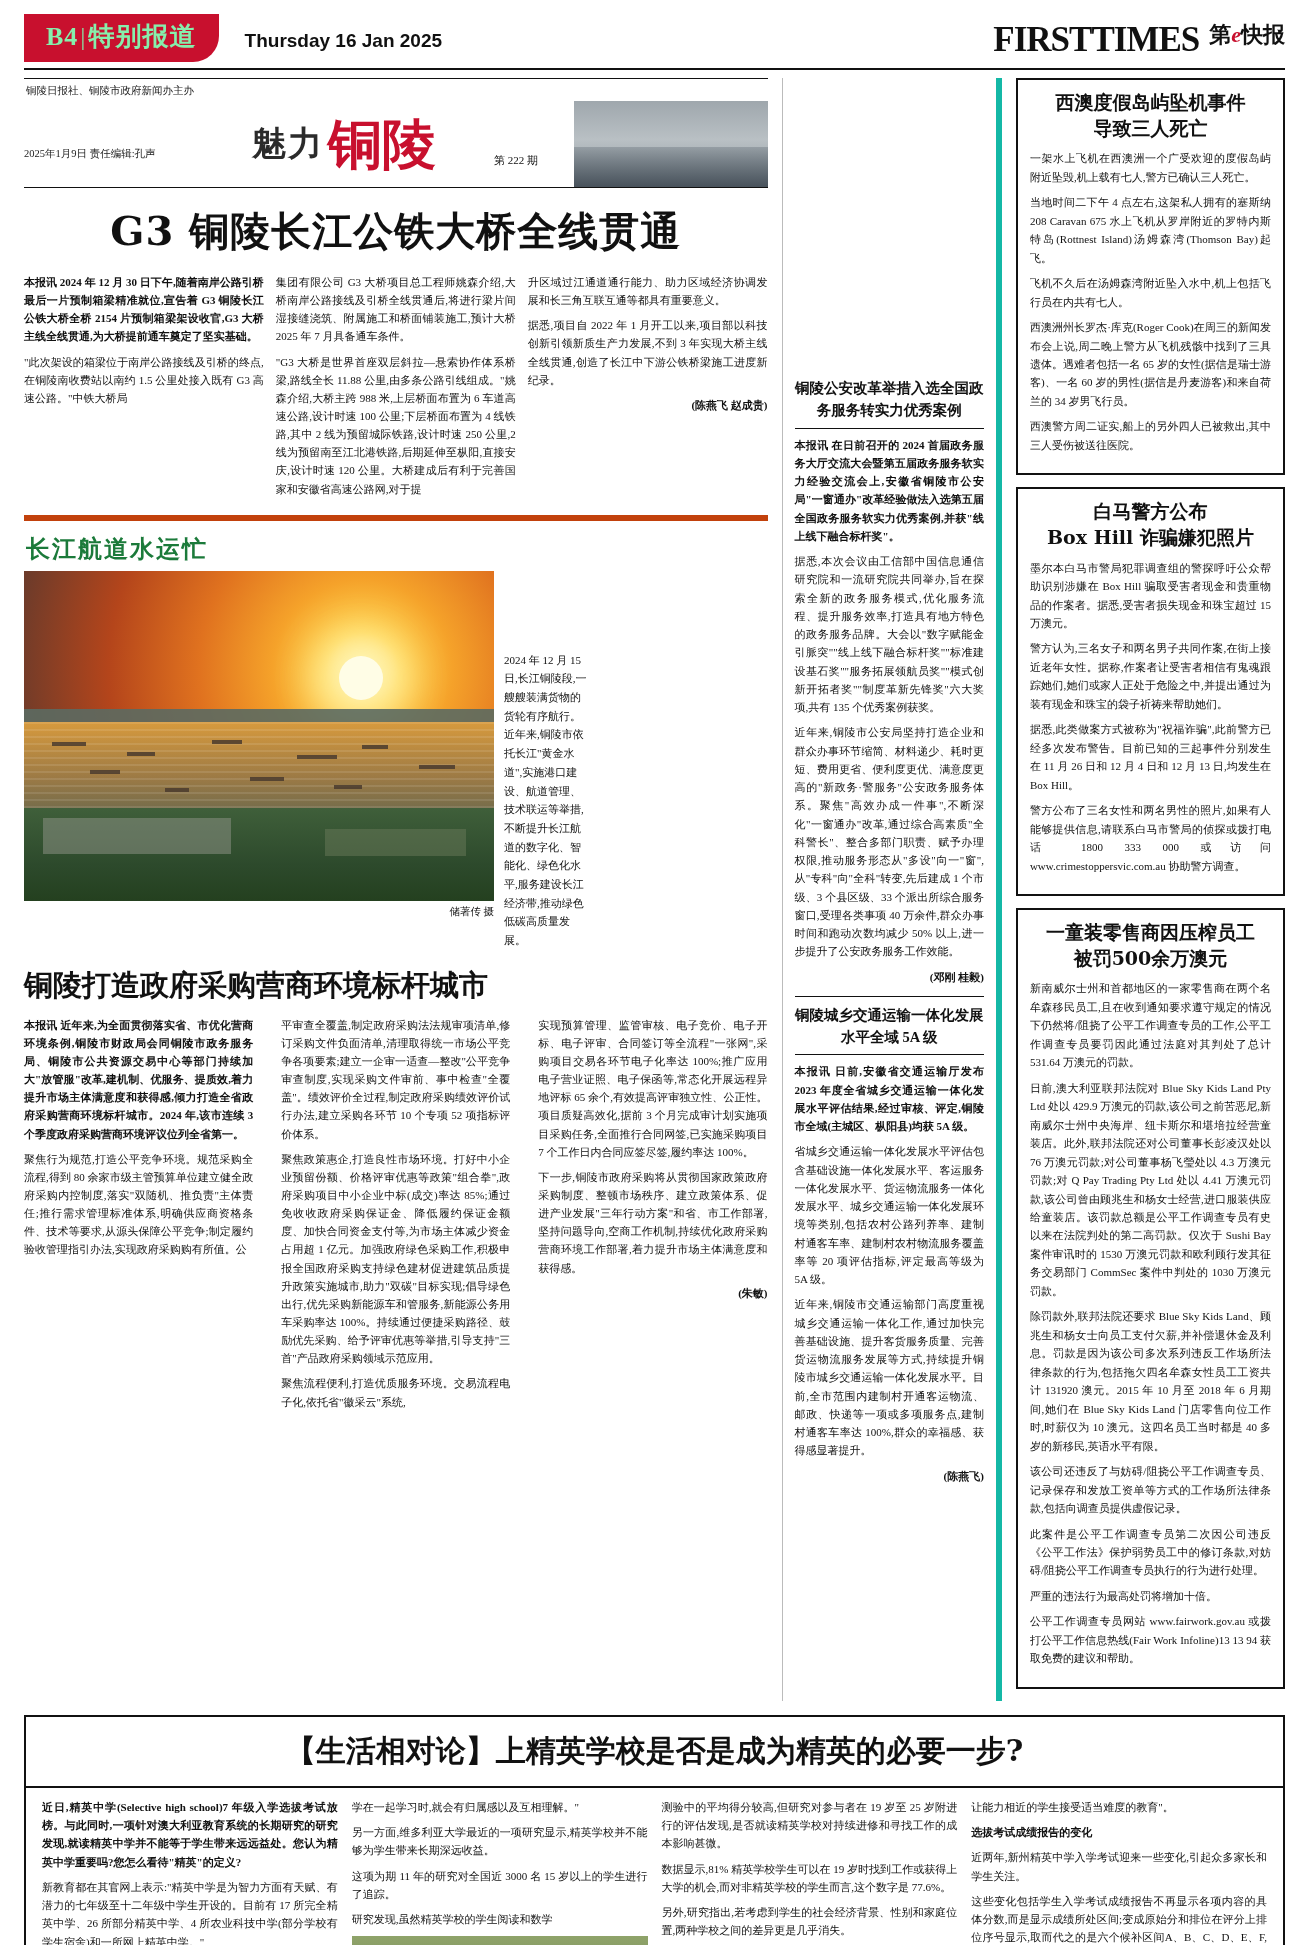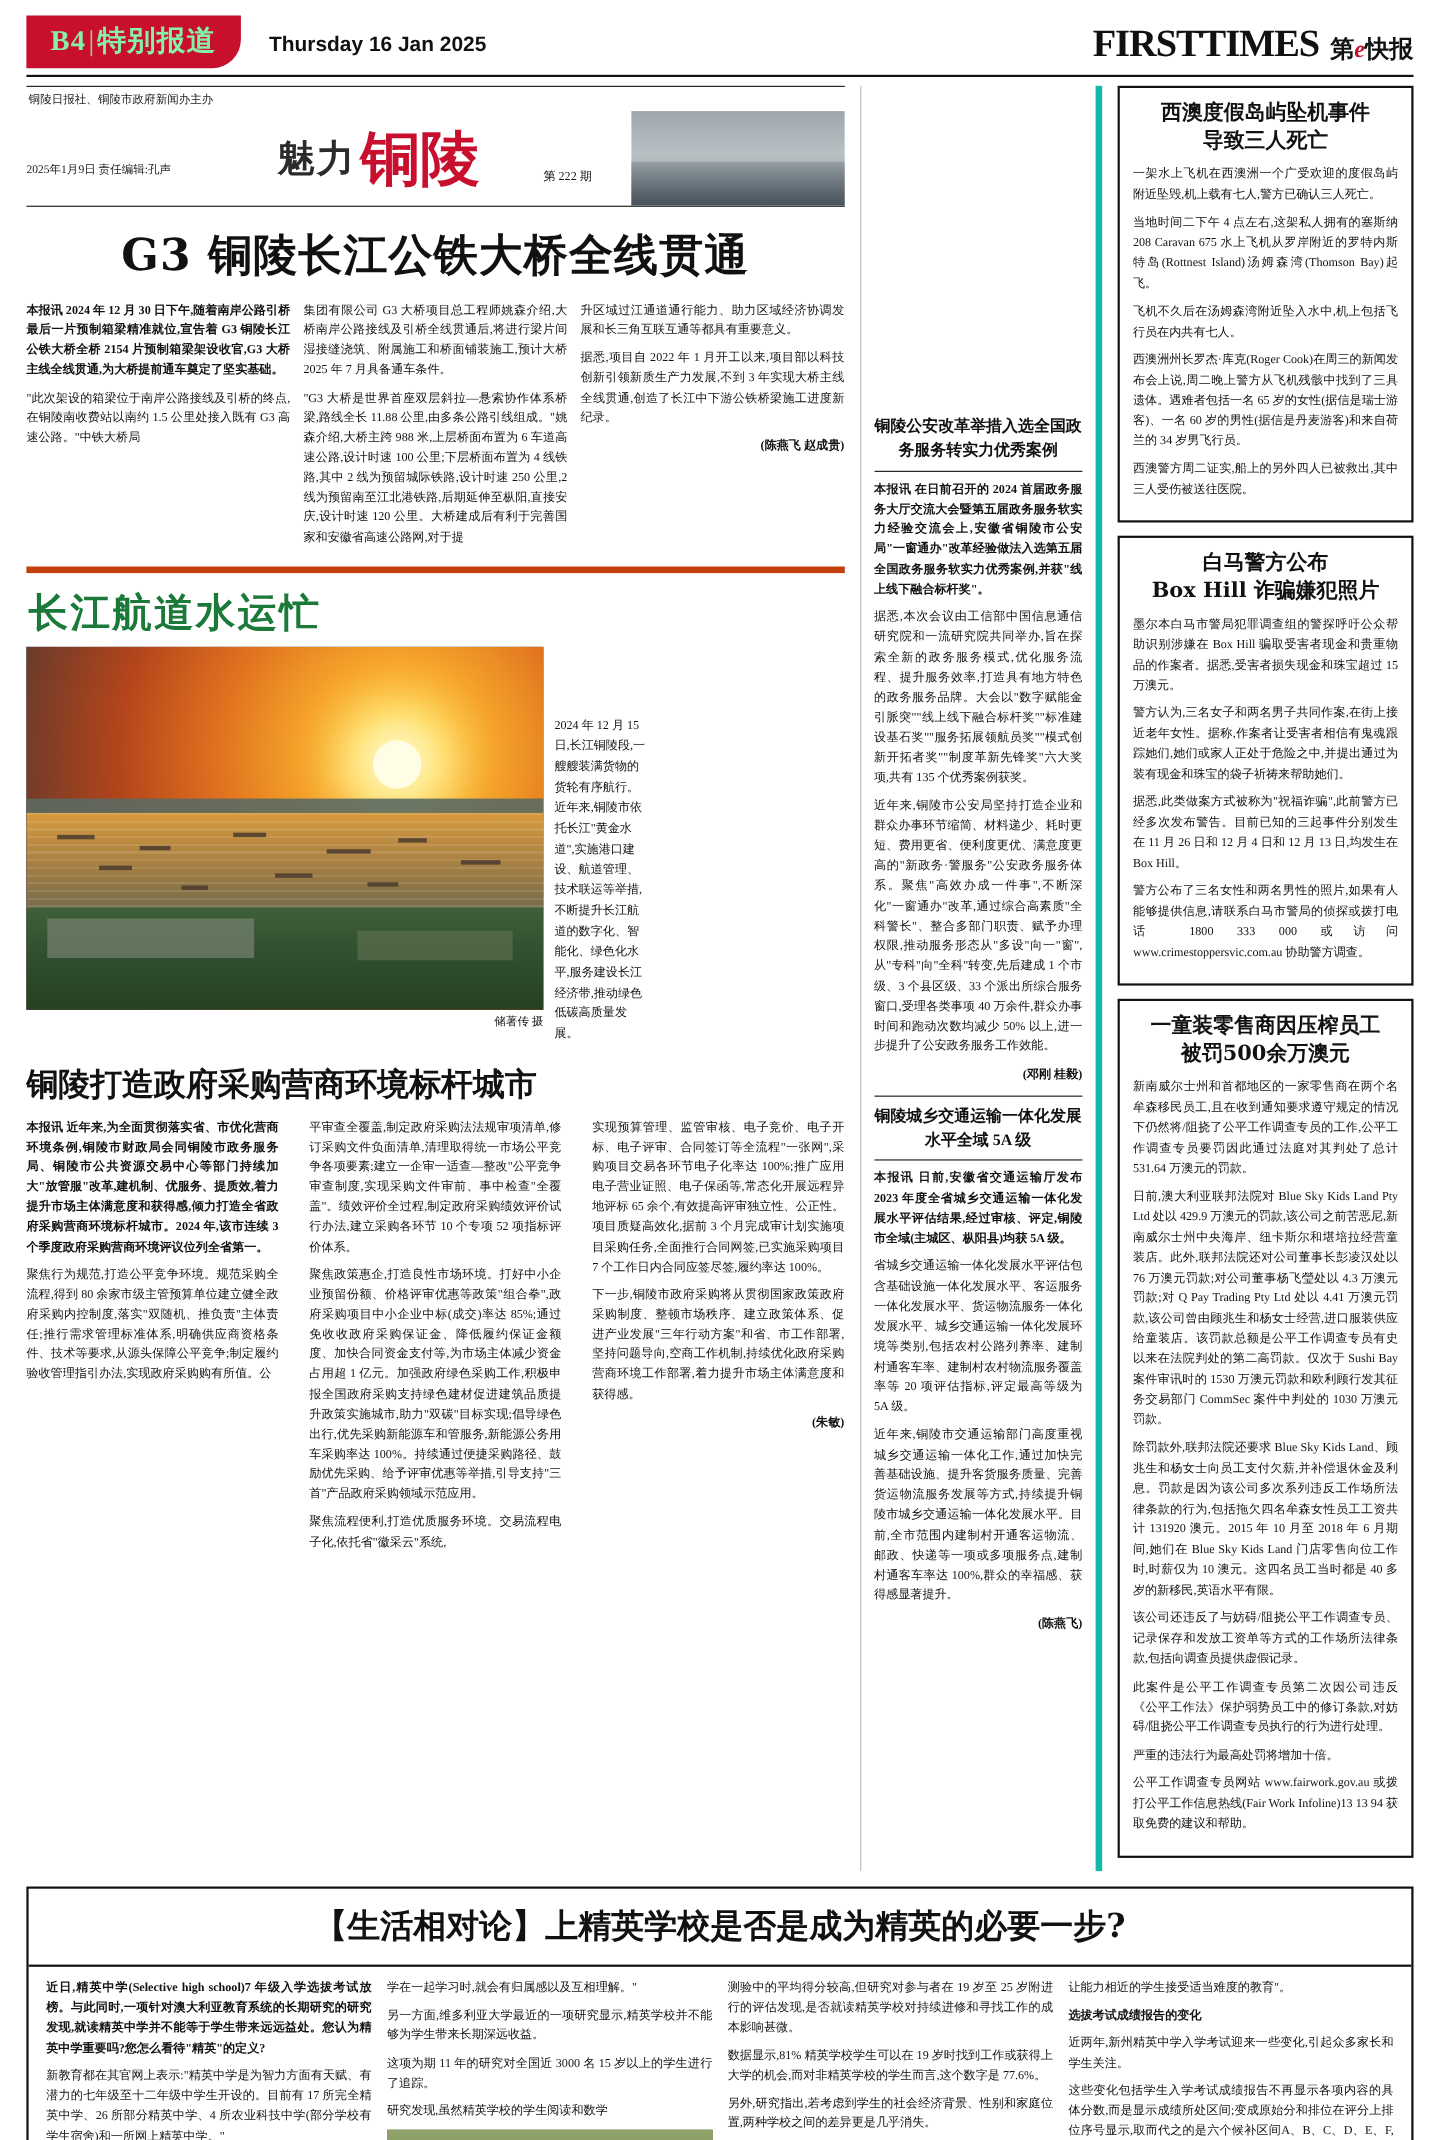--- a/index.html
+++ b/index.html
@@ -4,21 +4,21 @@
 <style>
   html,body{margin:0;padding:0;background:#fff;}
   body{width:1309px;font-family:"Liberation Serif",serif;color:#111;}
   .page{width:1309px;min-height:1945px;position:relative;padding:0;box-sizing:border-box;}
 
   
   .masthead{display:flex;align-items:flex-start;padding:14px 24px 6px 24px;border-bottom:none;}
   .pagetag{background:#c8102e;color:#86efac;font-size:26px;font-weight:bold;padding:10px 22px 12px 22px;border-radius:0 0 26px 0;line-height:1;letter-spacing:1px;}
   .pagetag .sep{font-weight:normal;opacity:.9;margin:0 2px;}
   .mdate{font-family:"Liberation Sans",sans-serif;font-size:19px;font-weight:bold;margin-left:26px;margin-top:16px;}
-  .brand{margin-left:auto;display:flex;align-items:flex-end;gap:10px;margin-top:6px;}
+  .brand{margin-left:auto;display:flex;align-items:flex-start;gap:10px;margin-top:6px;}
   .brand .ft{font-family:"Liberation Serif",serif;font-size:35px;font-weight:bold;letter-spacing:-1px;color:#111;}
   .brand .cn{font-size:22px;font-weight:bold;color:#111;}
   .brand .cn .e{color:#c8102e;font-style:italic;}
 
   .rule{height:2px;background:#111;margin:0 24px;}
 
   
   .body{display:flex;gap:0;padding:8px 24px 0 24px;box-sizing:border-box;}
   .colleft{width:760px;padding-right:14px;box-sizing:border-box;}
   .colmid{width:215px;padding:0 12px;box-sizing:border-box;border-left:1px solid #bbb;}
@@ -39,21 +39,21 @@
   h1.headline{font-size:40px;text-align:center;font-weight:bold;margin:16px 0 14px 0;letter-spacing:1px;font-family:"DejaVu Serif",serif;}
 
   .topcols{display:flex;gap:12px;border-bottom:6px solid #c2410c;padding-bottom:10px;}
   .topcols .c{flex:1;font-size:11px;line-height:1.65;text-align:justify;}
   .topcols .c p{margin:0 0 7px 0;text-indent:0;}
   .lead{font-weight:bold;}
 
   
   .photoblock{margin-top:10px;display:flex;gap:10px;}
   .photowrap{width:470px;}
-  .phototitle{font-size:36px;font-weight:bold;color:#1b7a3a;letter-spacing:2px;margin:2px 0 6px 2px;font-family:"DejaVu Serif",serif;}
+  .phototitle{font-size:24px;font-weight:bold;color:#1b7a3a;letter-spacing:2px;margin:2px 0 6px 2px;font-family:"DejaVu Serif",serif;}
   .photo{width:470px;height:330px;position:relative;overflow:hidden;background:#123;}
   .sky{position:absolute;inset:0;background:radial-gradient(circle at 72% 30%,#fff4b0 0%,#ffd34d 9%,#f5a22a 22%,#e0721f 40%,#b4451b 62%,#6d3b2a 85%);}
   .sun{position:absolute;left:67%;top:26%;width:44px;height:44px;border-radius:50%;background:#fffde6;box-shadow:0 0 40px 24px rgba(255,245,180,.85);}
   .water{position:absolute;left:0;right:0;top:46%;bottom:26%;background:linear-gradient(180deg,#d79a3d,#9c7a45 60%,#6e6a4c);}
   .water:after{content:"";position:absolute;inset:0;background:repeating-linear-gradient(180deg,rgba(255,255,255,.10) 0 2px,rgba(0,0,0,0) 2px 7px);}
   .landfar{position:absolute;left:0;right:0;top:42%;height:6%;background:#5b6a62;opacity:.9;}
   .shore{position:absolute;left:0;right:0;bottom:0;height:28%;background:linear-gradient(180deg,#3f5f3a,#2d4a2c 60%,#24401f);}
   .shore:before{content:"";position:absolute;left:4%;top:10%;width:40%;height:40%;background:#8a8f84;opacity:.55;}
   .shore:after{content:"";position:absolute;right:6%;top:22%;width:30%;height:30%;background:#6a7a5a;opacity:.5;}
   .boats{position:absolute;left:0;right:0;top:50%;height:20%;}

